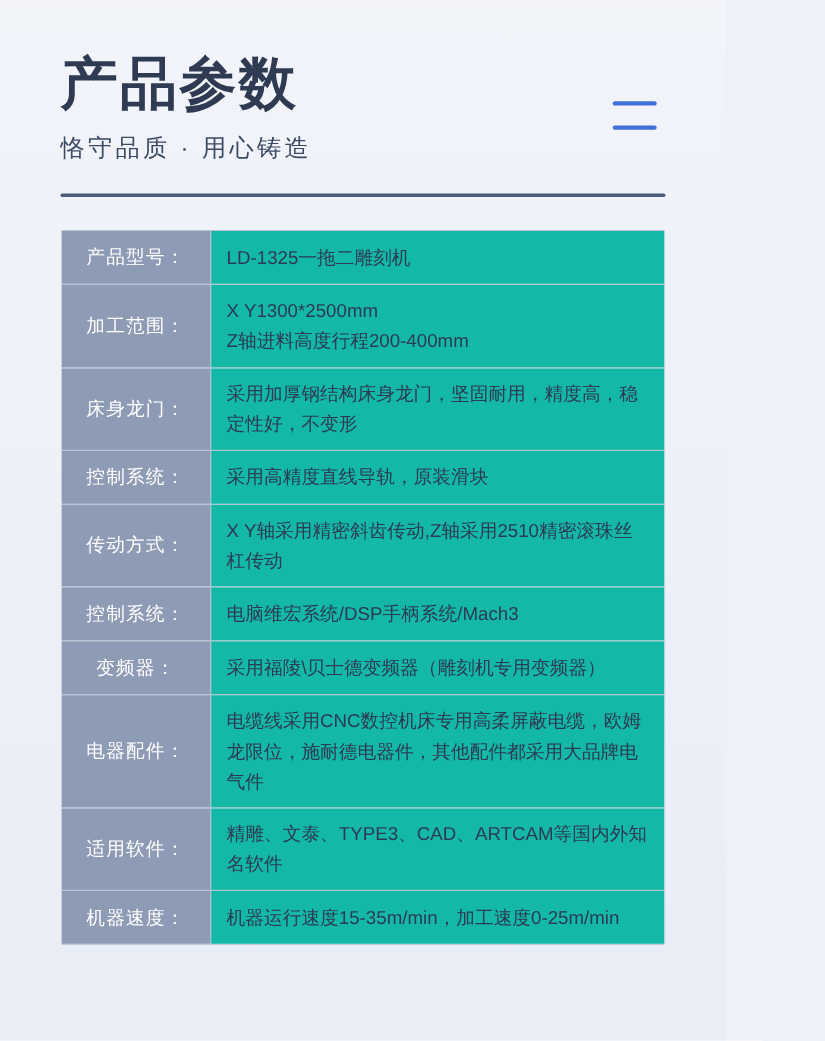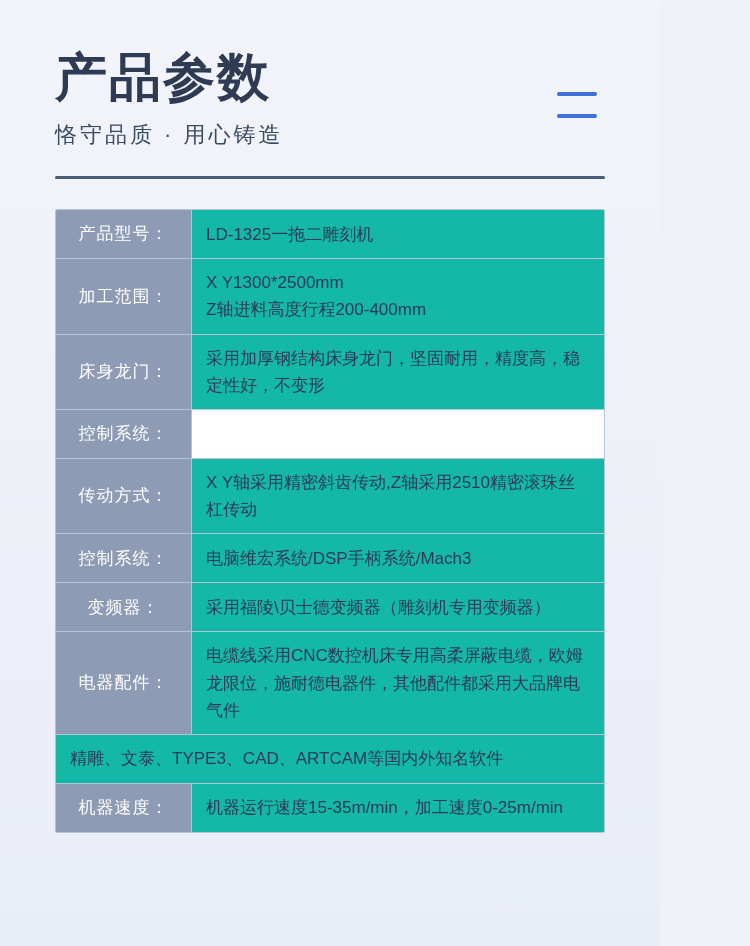--- a/index.html
+++ b/index.html
@@ -140,20 +140,21 @@
 Z轴进料高度行程200-400mm</div>
     </div>
 
     <div class="spec-row">
       <div class="spec-label">床身龙门：</div>
       <div class="spec-value">采用加厚钢结构床身龙门，坚固耐用，精度高，稳定性好，不变形</div>
     </div>
 
     <div class="spec-row">
       <div class="spec-label">控制系统：</div>
+      <div class="spec-value">采用高精度直线导轨，原装滑块</div>
     </div>
 
     <div class="spec-row">
       <div class="spec-label">传动方式：</div>
       <div class="spec-value">X Y轴采用精密斜齿传动,Z轴采用2510精密滚珠丝杠传动</div>
     </div>
 
     <div class="spec-row">
       <div class="spec-label">控制系统：</div>
       <div class="spec-value">电脑维宏系统/DSP手柄系统/Mach3</div>
@@ -163,20 +164,21 @@
       <div class="spec-label">变频器：</div>
       <div class="spec-value">采用福陵\贝士德变频器（雕刻机专用变频器）</div>
     </div>
 
     <div class="spec-row">
       <div class="spec-label">电器配件：</div>
       <div class="spec-value">电缆线采用CNC数控机床专用高柔屏蔽电缆，欧姆龙限位，施耐德电器件，其他配件都采用大品牌电气件</div>
     </div>
 
     <div class="spec-row">
+      <div class="spec-label">适用软件：</div>
       <div class="spec-value">精雕、文泰、TYPE3、CAD、ARTCAM等国内外知名软件</div>
     </div>
 
     <div class="spec-row">
       <div class="spec-label">机器速度：</div>
       <div class="spec-value">机器运行速度15-35m/min，加工速度0-25m/min</div>
     </div>
 
   </div>
 </div>

